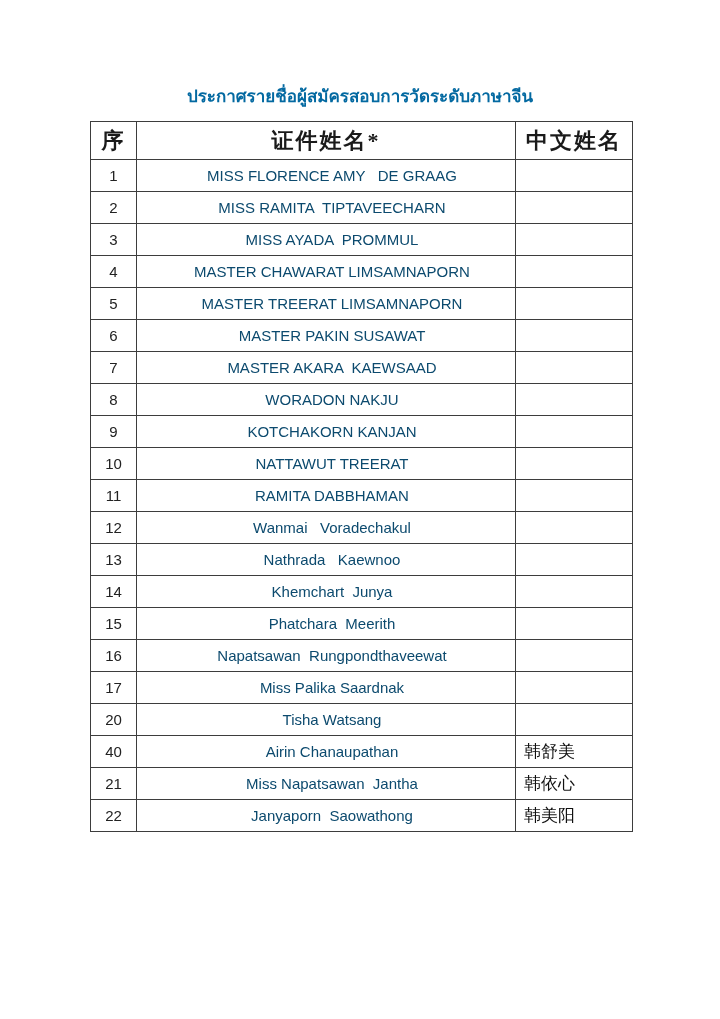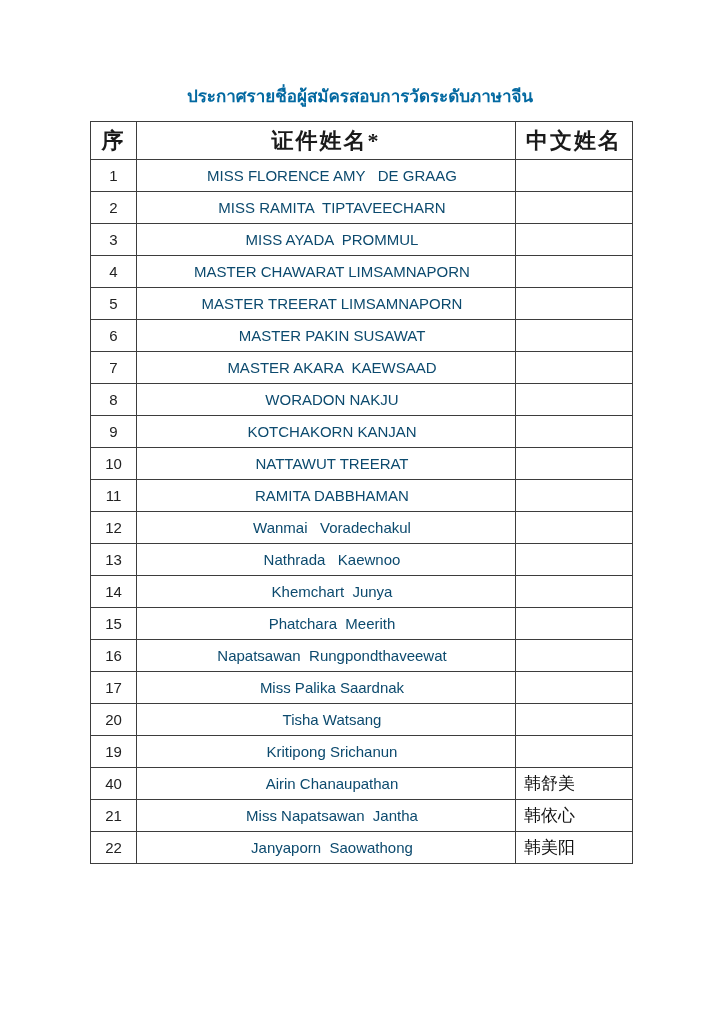--- a/index.html
+++ b/index.html
@@ -191,25 +191,20 @@
       <td class="cell-name">Miss Palika Saardnak</td>
       <td class="cell-cn"></td>
     </tr>
 
     <tr>
       <td class="cell-no">20</td>
       <td class="cell-name">Tisha Watsang</td>
       <td class="cell-cn"></td>
     </tr>
 
-    <tr>
-      <td class="cell-no">19</td>
-      <td class="cell-name">Kritipong Srichanun</td>
-      <td class="cell-cn"></td>
-    </tr>
 
     <tr>
       <td class="cell-no">40</td>
       <td class="cell-name">Airin Chanaupathan</td>
       <td class="cell-cn">韩舒美</td>
     </tr>
 
     <tr>
       <td class="cell-no">21</td>
       <td class="cell-name">Miss Napatsawan  Jantha</td>

